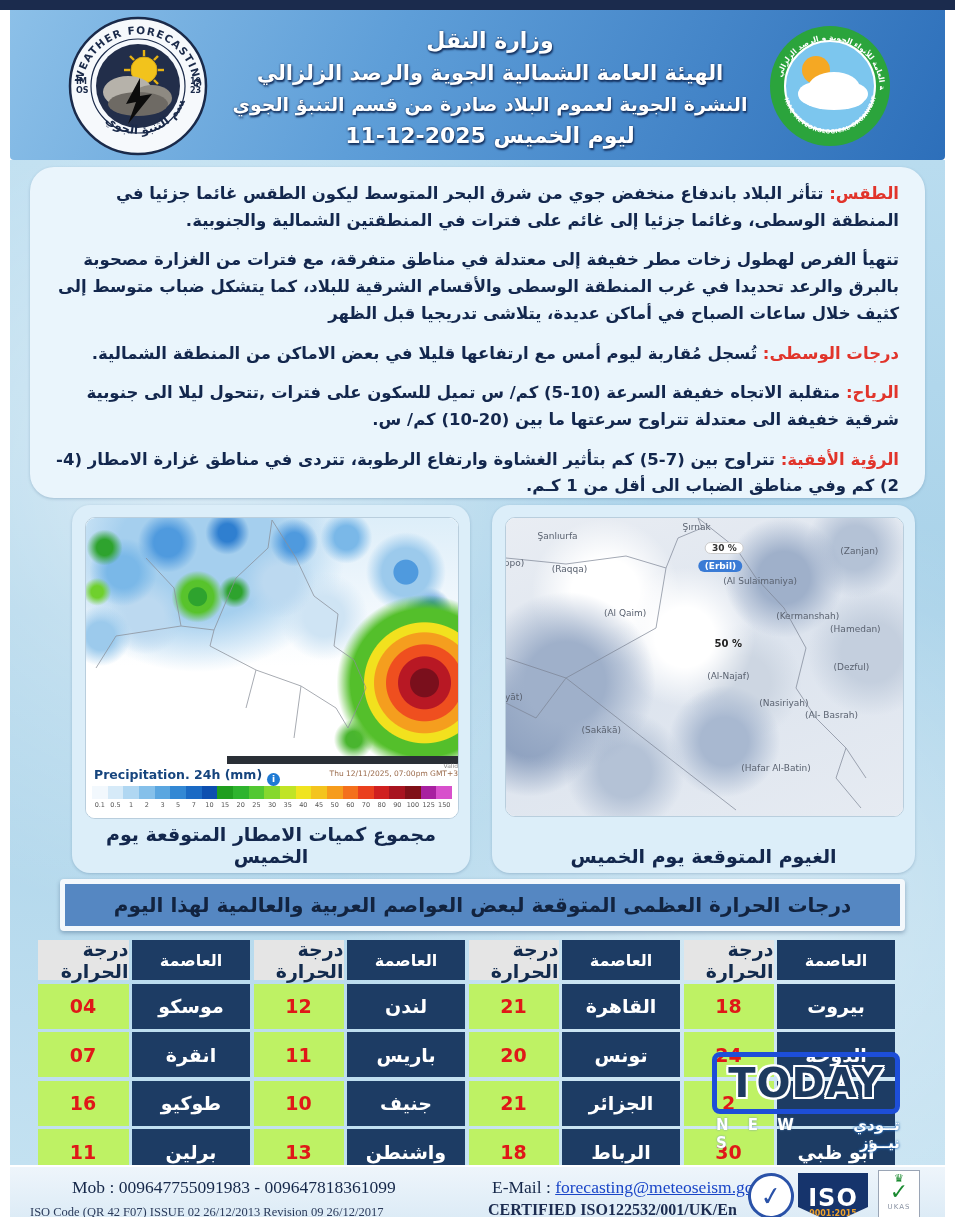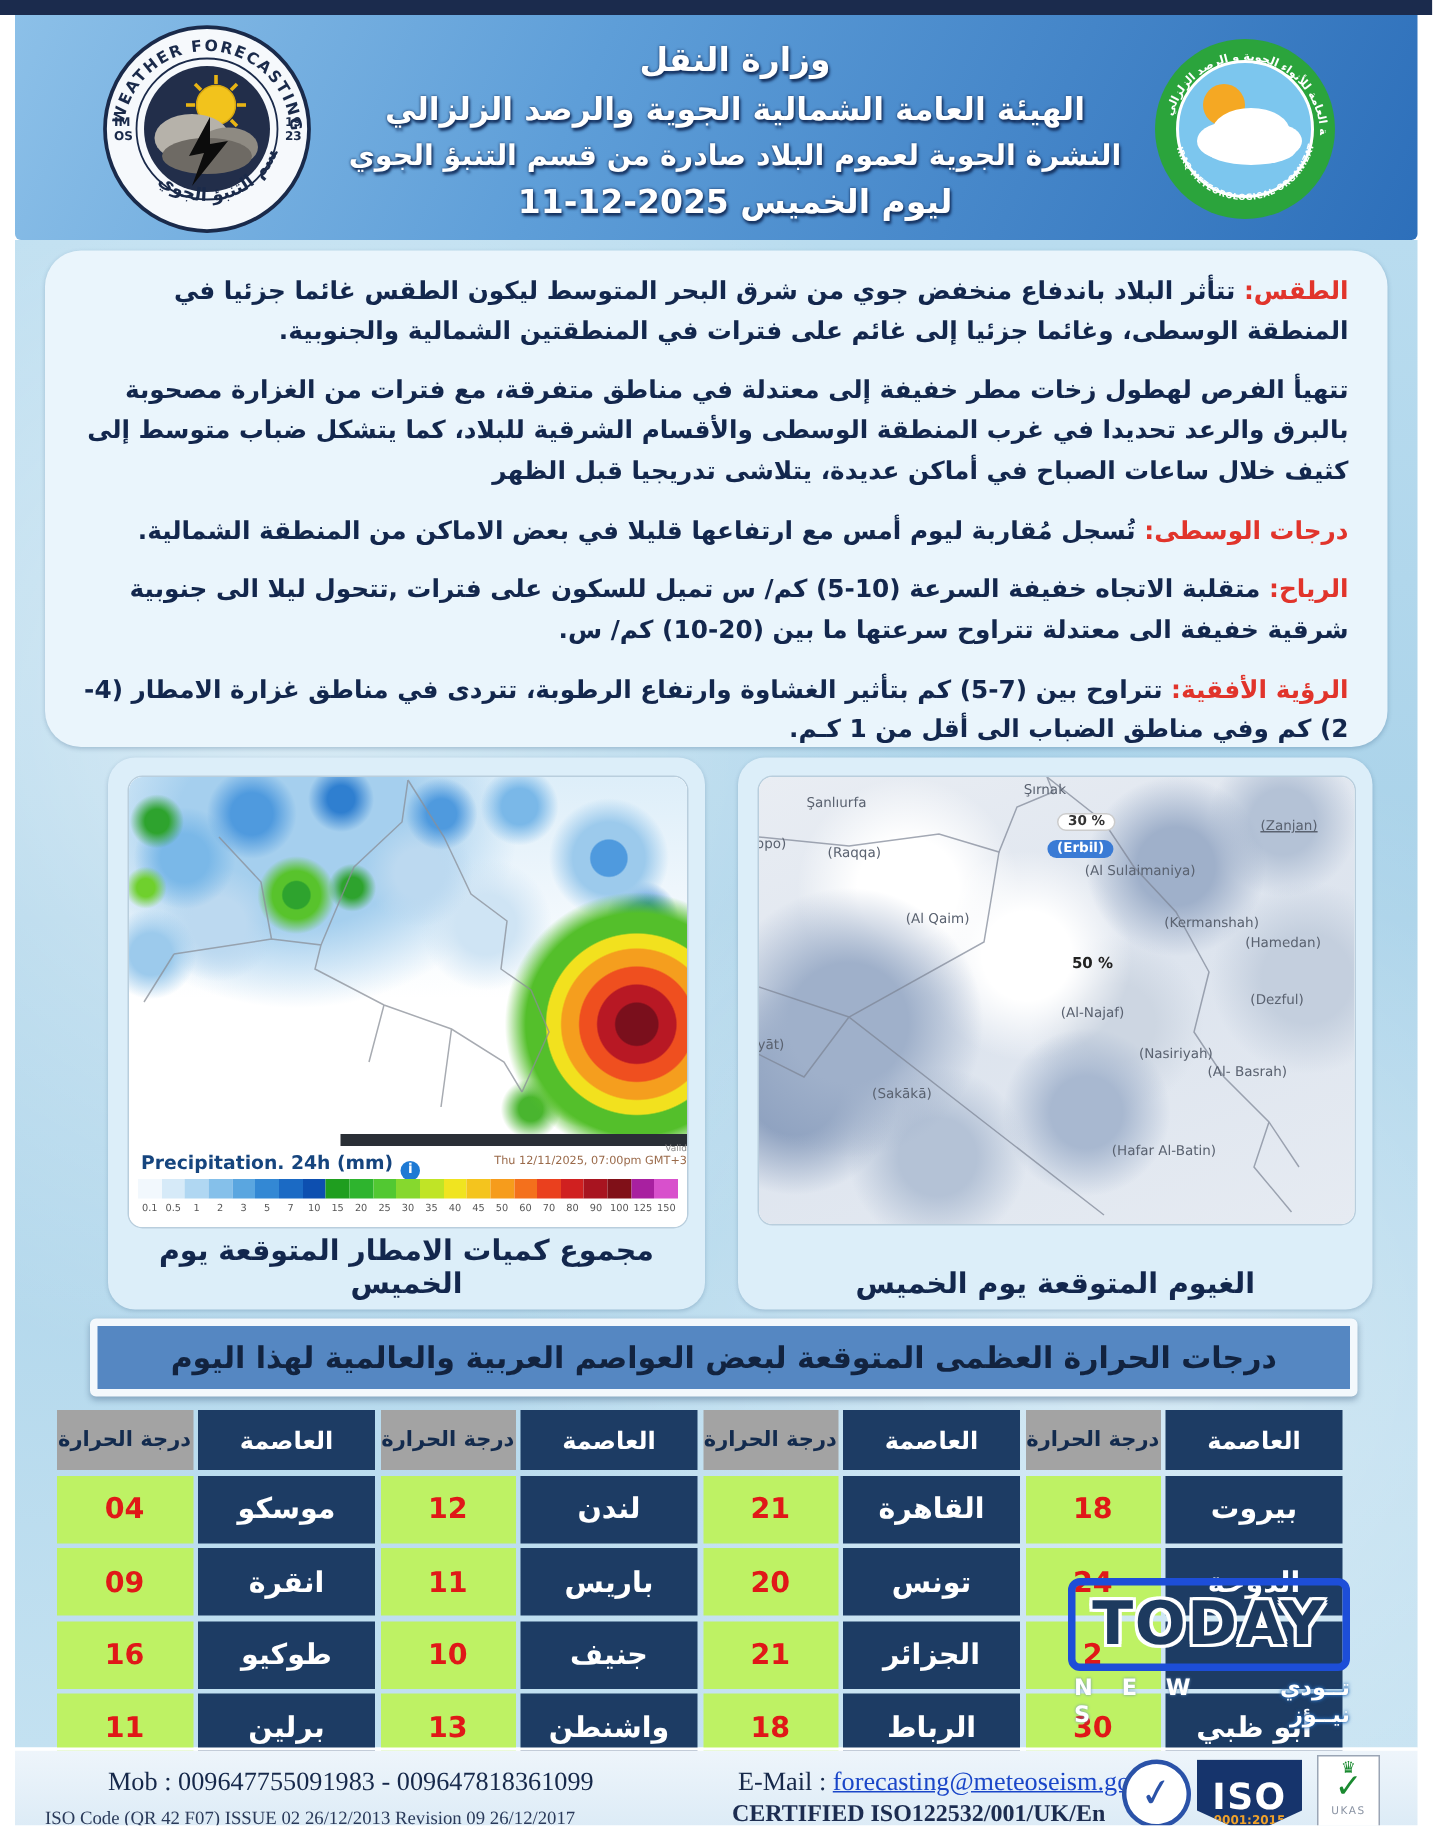--- a/index.html
+++ b/index.html
@@ -118,21 +118,21 @@
       box-shadow:0 2px 4px rgba(30,60,100,.35);
       display:flex;align-items:center;justify-content:center;
       font-size:20px;font-weight:bold;color:#12233f;direction:rtl;}
 
   
   #temps-table{left:62px;top:940px;width:833px;height:222px;direction:rtl;
       display:grid;grid-template-columns:118px 90px 118px 90px 118px 90px 118px 91px;
       grid-template-rows:40px 45px 45px 45px 45px;gap:3.5px;}
   .cell{display:flex;align-items:center;justify-content:center;font-weight:bold;}
   .cell-cap-h{background:#1d3c64;color:#ffffff;font-size:16px;}
-  .cell-tmp-h{background:#a3a3a3;color:#132b4e;font-size:14px;}
+  .cell-tmp-h{background:#e5e5e5;color:#132b4e;font-size:19px;}
   .cell-cap{background:#1d3c64;color:#ffffff;font-size:19px;}
   .cell-tmp{background:#bef264;color:#e01818;font-size:19px;font-family:"DejaVu Sans",sans-serif;}
 
   
   #watermark{left:712px;top:1052px;width:190px;height:92px;}
   #wm-box{position:absolute;left:0;top:0;width:178px;height:52px;border:5px solid #1d4ed8;
       border-radius:8px;display:flex;align-items:center;justify-content:center;}
   #wm-word{font-size:40px;font-weight:900;letter-spacing:1px;color:#1d3a5f;
       font-family:"DejaVu Sans",sans-serif;
       text-shadow:-2px 0 #fff,2px 0 #fff,0 -2px #fff,0 2px #fff,-2px -2px #fff,2px 2px #fff,-2px 2px #fff,2px -2px #fff;}
@@ -349,21 +349,21 @@
         </g>
       </svg>
       <div id="cloud-cities" style="position:absolute;left:0;top:0;width:100%;height:100%;">
           <div class="city" style="left: 13%; top: 6%;">Şanlıurfa</div>
           <div class="city" style="left: 48%; top: 3%;">Şırnak</div>
           <div class="city" style="left: 16%; top: 17%;">(Raqqa)</div>
           <div class="city" style="left: 2%; top: 15%;">ppo)</div>
           <div class="city pill" style="left: 55%; top: 10%;">30 %</div>
           <div class="city erbil" style="left: 54%; top: 16%;">(Erbil)</div>
           <div class="city" style="left: 64%; top: 21%;">(Al Sulaimaniya)</div>
-          <div class="city" style="left: 89%; top: 11%; text-decoration: underline;">(Zanjan)</div>
+          <div class="city" style="left: 89%; top: 11%;">(Zanjan)</div>
           <div class="city" style="left: 88%; top: 28%; margin-top: 28px;">(Hamedan)</div>
           <div class="city" style="left: 76%; top: 33%;">(Kermanshah)</div>
           <div class="city" style="left: 30%; top: 32%;">(Al Qaim)</div>
           <div class="city pct" style="left: 56%; top: 42%;">50 %</div>
           <div class="city" style="left: 56%; top: 53%;">(Al-Najaf)</div>
           <div class="city" style="left: 87%; top: 50%;">(Dezful)</div>
           <div class="city" style="left: 70%; top: 62%;">(Nasiriyah)</div>
           <div class="city" style="left: 82%; top: 66%;">(Al- Basrah)</div>
           <div class="city" style="left: 24%; top: 71%;">(Sakākā)</div>
           <div class="city" style="left: 2%; top: 60%;">yāt)</div>
@@ -392,21 +392,21 @@
       <div class="cell cell-tmp">12</div>
       <div class="cell cell-cap">موسكو</div>
       <div class="cell cell-tmp">04</div>
       <div class="cell cell-cap">الدوحة</div>
       <div class="cell cell-tmp">24</div>
       <div class="cell cell-cap">تونس</div>
       <div class="cell cell-tmp">20</div>
       <div class="cell cell-cap">باريس</div>
       <div class="cell cell-tmp">11</div>
       <div class="cell cell-cap">انقرة</div>
-      <div class="cell cell-tmp">09</div>
+      <div class="cell cell-tmp">07</div>
       <div class="cell cell-cap"></div>
       <div class="cell cell-tmp">2</div>
       <div class="cell cell-cap">الجزائر</div>
       <div class="cell cell-tmp">21</div>
       <div class="cell cell-cap">جنيف</div>
       <div class="cell cell-tmp">10</div>
       <div class="cell cell-cap">طوكيو</div>
       <div class="cell cell-tmp">16</div>
       <div class="cell cell-cap">أبو ظبي</div>
       <div class="cell cell-tmp">30</div>

